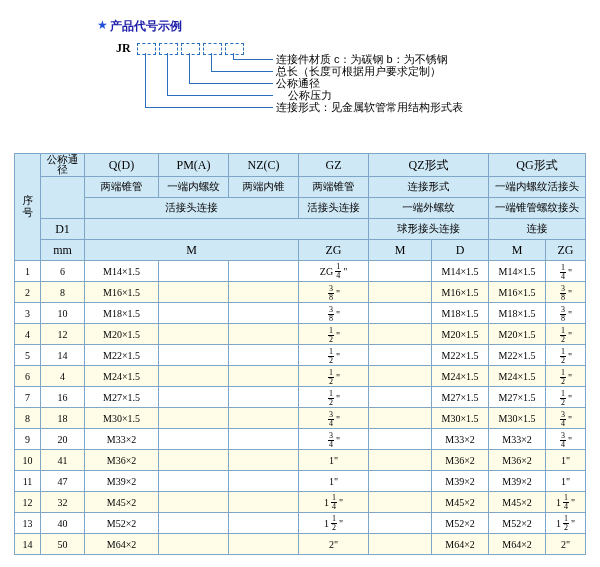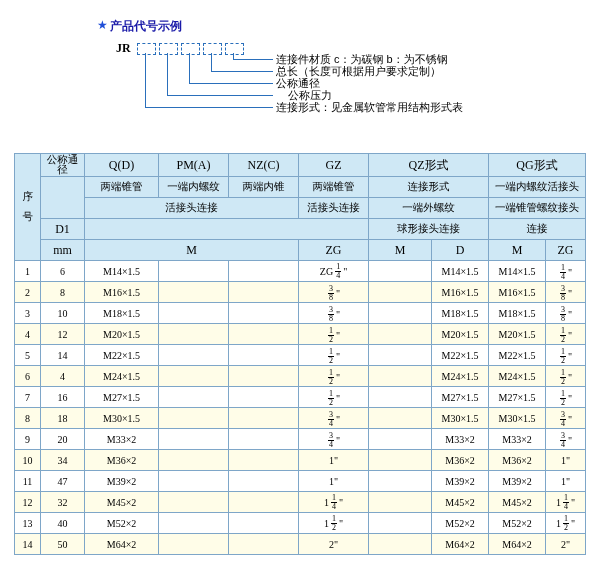--- a/index.html
+++ b/index.html
@@ -199,21 +199,21 @@
         <col class="col-g">
           <col class="col-qzm">
           <col class="col-qzd">
           <col class="col-qgm">
           <col class="col-qgz">
       </colgroup>
       <tbody>
 
         <tr>
           <td class="hdr seq-vert" rowspan="5">
-            <span style="display:inline-block;width:10px;word-break:break-all;line-height:20px;">序号</span>
+            <span style="display:inline-block;width:10px;word-break:break-all;line-height:12px;">序号</span>
           </td>
           <td class="hdr hdr-cn" style="line-height:10px;padding:1px;">公称通径</td>
           <td class="hdr">Q(D)</td>
           <td class="hdr">PM(A)</td>
           <td class="hdr">NZ(C)</td>
           <td class="hdr">GZ</td>
           <td class="hdr" colspan="2">QZ形式</td>
           <td class="hdr" colspan="2">QG形式</td>
         </tr>
 
@@ -464,21 +464,21 @@
             <td><span class="fracwrap">
                 <span class="frac">
                   <span class="num">3</span>
                   <span class="den">4</span>
                 </span>
                 <span class="inchmark">"</span>
               </span></td>
           </tr>
           <tr class="row-b">
             <td>10</td>
-            <td>34</td>
+            <td>41</td>
             <td>M36×2</td>
             <td></td>
             <td></td>
             <td>1"</td>
             <td></td>
             <td>M36×2</td>
             <td>M36×2</td>
             <td>1"</td>
           </tr>
           <tr class="row-a">

